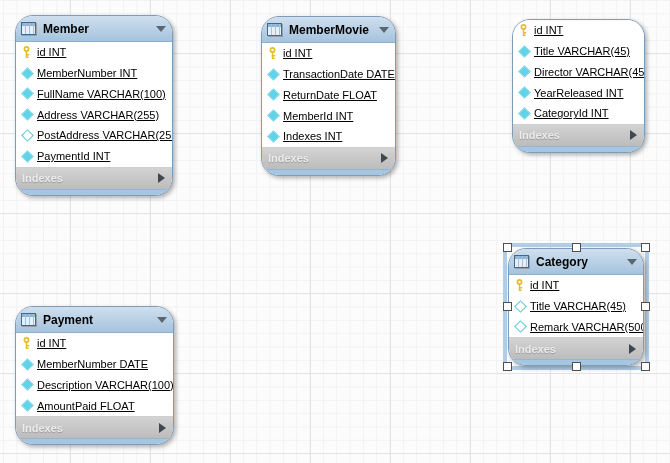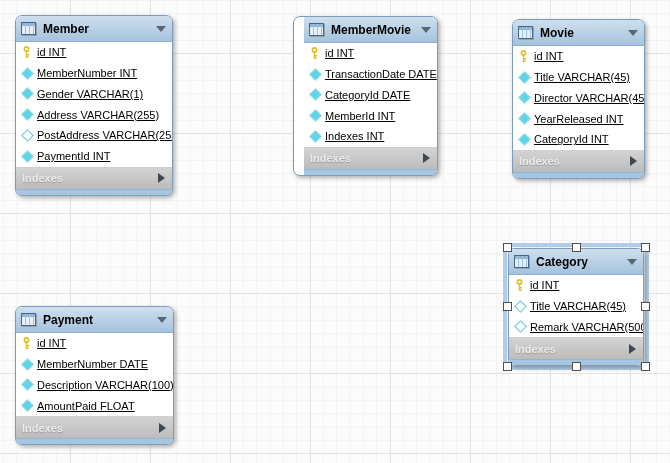--- a/index.html
+++ b/index.html
@@ -14,21 +14,21 @@
       linear-gradient(to right, var(--grid_major, #e3e3e3) 1px, transparent 1px),
       linear-gradient(to bottom, var(--grid_major, #e3e3e3) 1px, transparent 1px),
       linear-gradient(to right, var(--grid_minor, #f1f1f1) 1px, transparent 1px),
       linear-gradient(to bottom, var(--grid_minor, #f1f1f1) 1px, transparent 1px);
     background-size: 80px 80px, 80px 80px, 13.333px 13.333px, 13.333px 13.333px;
     background-position: 70px 53px, 70px 53px, 3px 0px, 3px 0px;
   }
   .db-table {
     position: absolute;
     border: 1px solid var(--table_border, #7d9cba);
-    border-radius: 7px;
+    border-radius: 18px;
     overflow: hidden;
     background: #fff;
     box-shadow: 2px 2px 4px rgba(60,60,60,0.4);
     z-index: 2;
   }
   .tbl-header {
     height: 25px;
     display: flex; align-items: center;
     padding: 0 6px 0 5px;
     background: linear-gradient(to bottom, var(--header_top, #cfdfee), var(--header_bottom, #a5c3de));
@@ -141,21 +141,21 @@
         <div class="tbl-row">
           <span class="row-icon">
             <span class="dia filled"></span>
           </span>
           <span class="col-text">MemberNumber INT</span>
         </div>
         <div class="tbl-row">
           <span class="row-icon">
             <span class="dia filled"></span>
           </span>
-          <span class="col-text">Gender VARCHAR(1)</span>
+          <span class="col-text">FullName VARCHAR(100)</span>
         </div>
         <div class="tbl-row">
           <span class="row-icon">
             <span class="dia filled"></span>
           </span>
           <span class="col-text">Address VARCHAR(255)</span>
         </div>
         <div class="tbl-row">
           <span class="row-icon">
             <span class="dia open"></span>
@@ -168,21 +168,21 @@
           </span>
           <span class="col-text">PaymentId INT</span>
         </div>
       </div>
       <div class="tbl-footer">
         <span class="footer-text">Indexes</span>
         <span class="arrow-right"></span>
       </div>
       <div class="tbl-strip"></div>
     </div>
-    <div class="db-table" style="left: 293px; top: 16px; width: 133px; padding-left: 10px;">
+    <div class="db-table" style="left: 261px; top: 16px; width: 133px;">
       <div class="tbl-header">
         <span class="tbl-icon"></span>
         <span class="tbl-title">MemberMovie</span>
         <span class="arrow-down"></span>
       </div>
       <div class="tbl-body">
         <div class="tbl-row">
           <span class="row-icon">
             <svg width="10" height="13" viewBox="0 0 10 13">
               <circle cx="4.5" cy="3" r="2.1" fill="none" stroke="var(--key_color)" stroke-width="1.7"></circle>
@@ -194,21 +194,21 @@
         <div class="tbl-row">
           <span class="row-icon">
             <span class="dia filled"></span>
           </span>
           <span class="col-text">TransactionDate DATE</span>
         </div>
         <div class="tbl-row">
           <span class="row-icon">
             <span class="dia filled"></span>
           </span>
-          <span class="col-text">CategoryId DATE</span>
+          <span class="col-text">ReturnDate FLOAT</span>
         </div>
         <div class="tbl-row">
           <span class="row-icon">
             <span class="dia filled"></span>
           </span>
           <span class="col-text">MemberId INT</span>
         </div>
         <div class="tbl-row">
           <span class="row-icon">
             <span class="dia filled"></span>
@@ -216,25 +216,20 @@
           <span class="col-text">Indexes INT</span>
         </div>
       </div>
       <div class="tbl-footer">
         <span class="footer-text">Indexes</span>
         <span class="arrow-right"></span>
       </div>
       <div class="tbl-strip"></div>
     </div>
     <div class="db-table" style="left: 512px; top: 19px; width: 131px;">
-      <div class="tbl-header">
-        <span class="tbl-icon"></span>
-        <span class="tbl-title">Movie</span>
-        <span class="arrow-down"></span>
-      </div>
       <div class="tbl-body">
         <div class="tbl-row">
           <span class="row-icon">
             <svg width="10" height="13" viewBox="0 0 10 13">
               <circle cx="4.5" cy="3" r="2.1" fill="none" stroke="var(--key_color)" stroke-width="1.7"></circle>
               <path d="M4.5 5 L4.5 12 M4.5 8.8 L7.2 8.8 M4.5 11.3 L6.6 11.3" fill="none" stroke="var(--key_color)" stroke-width="1.5"></path>
             </svg>
           </span>
           <span class="col-text">id INT</span>
         </div>

